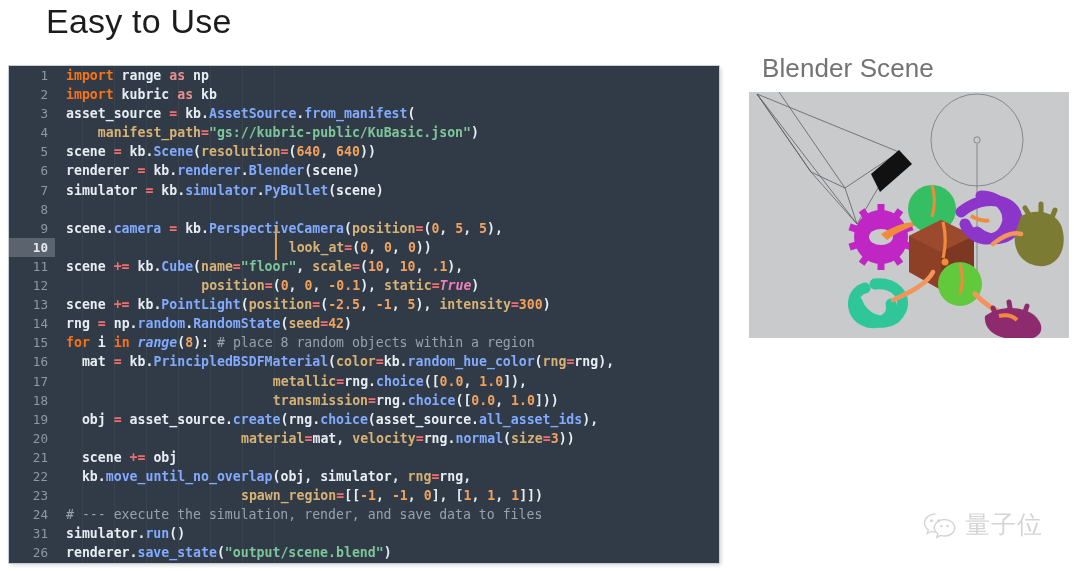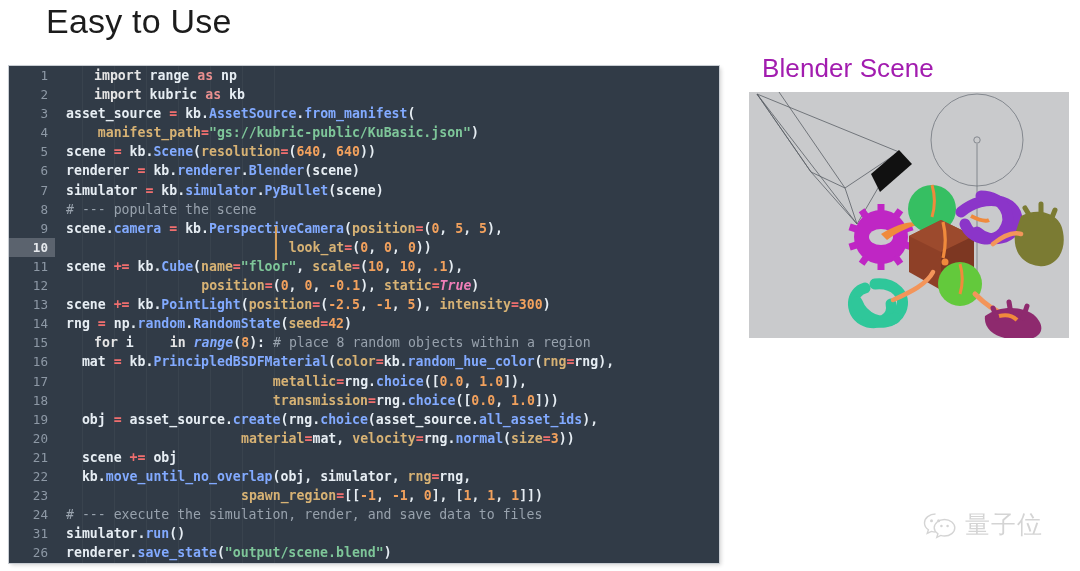--- a/index.html
+++ b/index.html
@@ -96,41 +96,41 @@
   #cursor {
     position: absolute;
     left: 266px;
     top: 232px;
     width: 2px;
     height: 34px;
     background: #d9a05b;
   }
 
   
-  .c-kw       { color: #e5e5e5; margin-left: 28px; }            
+  .c-kw       { color: #f97316; }            
   .c-kw2      { color: #e98f8f; }            
   .c-op       { color: #ef6e6e; }            
   .c-var      { color: #e6edf3; }            
   .c-attr     { color: #82aaff; }            
   .c-str      { color: #7ec699; }            
   .c-num      { color: #f2a15d; }            
   .c-kwarg    { color: #d7b274; }            
   .c-com      { color: #98a2ad; font-weight: normal; } 
   .c-bool     { color: #f07eb8; font-style: italic; }  
   .c-builtin  { color: #82aaff; font-style: italic; }  
   .c-punct    { color: #e6edf3; }
 
   
   #blender-heading {
     position: absolute;
     left: 762px;
     top: 53px;
     font-size: 26px;
     font-weight: 400;
-    color: #a21caf;
+    color: #737373;
     letter-spacing: 0.1px;
   }
   #blender-viewport {
     position: absolute;
     left: 749px;
     top: 92px;
     width: 320px;
     height: 246px;
     background: #c9cacc;
     overflow: hidden;
@@ -175,21 +175,21 @@
       <div class="guide" style="left:208px"></div>
     </div>
     <div id="code-lines">
         <div class="code-line"><span class="ln">1</span><span class="code-text"><span class="c-kw">import</span><span class="c-punct"> </span><span class="c-var">range</span><span class="c-punct"> </span><span class="c-kw2">as</span><span class="c-punct"> </span><span class="c-var">np</span></span></div>
         <div class="code-line"><span class="ln">2</span><span class="code-text"><span class="c-kw">import</span><span class="c-punct"> </span><span class="c-var">kubric</span><span class="c-punct"> </span><span class="c-kw2">as</span><span class="c-punct"> </span><span class="c-var">kb</span></span></div>
         <div class="code-line"><span class="ln">3</span><span class="code-text"><span class="c-var">asset_source</span><span class="c-punct"> </span><span class="c-op">=</span><span class="c-punct"> </span><span class="c-var">kb</span><span class="c-punct">.</span><span class="c-attr">AssetSource</span><span class="c-punct">.</span><span class="c-attr">from_manifest</span><span class="c-punct">(</span></span></div>
         <div class="code-line"><span class="ln">4</span><span class="code-text"><span class="c-punct"> </span><span class="c-punct"> </span><span class="c-punct"> </span><span class="c-punct"> </span><span class="c-kwarg">manifest_path</span><span class="c-op">=</span><span class="c-str">"gs://kubric-public/KuBasic.json"</span><span class="c-punct">)</span></span></div>
         <div class="code-line"><span class="ln">5</span><span class="code-text"><span class="c-var">scene</span><span class="c-punct"> </span><span class="c-op">=</span><span class="c-punct"> </span><span class="c-var">kb</span><span class="c-punct">.</span><span class="c-attr">Scene</span><span class="c-punct">(</span><span class="c-kwarg">resolution</span><span class="c-op">=</span><span class="c-punct">(</span><span class="c-num">640</span><span class="c-punct">,</span><span class="c-punct"> </span><span class="c-num">640</span><span class="c-punct">)</span><span class="c-punct">)</span></span></div>
         <div class="code-line"><span class="ln">6</span><span class="code-text"><span class="c-var">renderer</span><span class="c-punct"> </span><span class="c-op">=</span><span class="c-punct"> </span><span class="c-var">kb</span><span class="c-punct">.</span><span class="c-attr">renderer</span><span class="c-punct">.</span><span class="c-attr">Blender</span><span class="c-punct">(</span><span class="c-var">scene</span><span class="c-punct">)</span></span></div>
         <div class="code-line"><span class="ln">7</span><span class="code-text"><span class="c-var">simulator</span><span class="c-punct"> </span><span class="c-op">=</span><span class="c-punct"> </span><span class="c-var">kb</span><span class="c-punct">.</span><span class="c-attr">simulator</span><span class="c-punct">.</span><span class="c-attr">PyBullet</span><span class="c-punct">(</span><span class="c-var">scene</span><span class="c-punct">)</span></span></div>
-        <div class="code-line"><span class="ln">8</span><span class="code-text"><span class="c-com"># --- populate the scene</span></span></div>
+        <div class="code-line"><span class="ln">8</span></div>
         <div class="code-line"><span class="ln">9</span><span class="code-text"><span class="c-var">scene</span><span class="c-punct">.</span><span class="c-attr">camera</span><span class="c-punct"> </span><span class="c-op">=</span><span class="c-punct"> </span><span class="c-var">kb</span><span class="c-punct">.</span><span class="c-attr">PerspectiveCamera</span><span class="c-punct">(</span><span class="c-kwarg">position</span><span class="c-op">=</span><span class="c-punct">(</span><span class="c-num">0</span><span class="c-punct">,</span><span class="c-punct"> </span><span class="c-num">5</span><span class="c-punct">,</span><span class="c-punct"> </span><span class="c-num">5</span><span class="c-punct">)</span><span class="c-punct">,</span></span></div>
         <div class="code-line active"><span class="ln">10</span><span class="code-text"><span class="c-punct"> </span><span class="c-punct"> </span><span class="c-punct"> </span><span class="c-punct"> </span><span class="c-punct"> </span><span class="c-punct"> </span><span class="c-punct"> </span><span class="c-punct"> </span><span class="c-punct"> </span><span class="c-punct"> </span><span class="c-punct"> </span><span class="c-punct"> </span><span class="c-punct"> </span><span class="c-punct"> </span><span class="c-punct"> </span><span class="c-punct"> </span><span class="c-punct"> </span><span class="c-punct"> </span><span class="c-punct"> </span><span class="c-punct"> </span><span class="c-punct"> </span><span class="c-punct"> </span><span class="c-punct"> </span><span class="c-punct"> </span><span class="c-punct"> </span><span class="c-punct"> </span><span class="c-punct"> </span><span class="c-punct"> </span><span class="c-kwarg">look_at</span><span class="c-op">=</span><span class="c-punct">(</span><span class="c-num">0</span><span class="c-punct">,</span><span class="c-punct"> </span><span class="c-num">0</span><span class="c-punct">,</span><span class="c-punct"> </span><span class="c-num">0</span><span class="c-punct">)</span><span class="c-punct">)</span></span></div>
         <div class="code-line"><span class="ln">11</span><span class="code-text"><span class="c-var">scene</span><span class="c-punct"> </span><span class="c-op">+=</span><span class="c-punct"> </span><span class="c-var">kb</span><span class="c-punct">.</span><span class="c-attr">Cube</span><span class="c-punct">(</span><span class="c-kwarg">name</span><span class="c-op">=</span><span class="c-str">"floor"</span><span class="c-punct">,</span><span class="c-punct"> </span><span class="c-kwarg">scale</span><span class="c-op">=</span><span class="c-punct">(</span><span class="c-num">10</span><span class="c-punct">,</span><span class="c-punct"> </span><span class="c-num">10</span><span class="c-punct">,</span><span class="c-punct"> </span><span class="c-num">.1</span><span class="c-punct">)</span><span class="c-punct">,</span></span></div>
         <div class="code-line"><span class="ln">12</span><span class="code-text"><span class="c-punct"> </span><span class="c-punct"> </span><span class="c-punct"> </span><span class="c-punct"> </span><span class="c-punct"> </span><span class="c-punct"> </span><span class="c-punct"> </span><span class="c-punct"> </span><span class="c-punct"> </span><span class="c-punct"> </span><span class="c-punct"> </span><span class="c-punct"> </span><span class="c-punct"> </span><span class="c-punct"> </span><span class="c-punct"> </span><span class="c-punct"> </span><span class="c-punct"> </span><span class="c-kwarg">position</span><span class="c-op">=</span><span class="c-punct">(</span><span class="c-num">0</span><span class="c-punct">,</span><span class="c-punct"> </span><span class="c-num">0</span><span class="c-punct">,</span><span class="c-punct"> </span><span class="c-num">-0.1</span><span class="c-punct">)</span><span class="c-punct">,</span><span class="c-punct"> </span><span class="c-kwarg">static</span><span class="c-op">=</span><span class="c-bool">True</span><span class="c-punct">)</span></span></div>
         <div class="code-line"><span class="ln">13</span><span class="code-text"><span class="c-var">scene</span><span class="c-punct"> </span><span class="c-op">+=</span><span class="c-punct"> </span><span class="c-var">kb</span><span class="c-punct">.</span><span class="c-attr">PointLight</span><span class="c-punct">(</span><span class="c-kwarg">position</span><span class="c-op">=</span><span class="c-punct">(</span><span class="c-num">-2.5</span><span class="c-punct">,</span><span class="c-punct"> </span><span class="c-num">-1</span><span class="c-punct">,</span><span class="c-punct"> </span><span class="c-num">5</span><span class="c-punct">)</span><span class="c-punct">,</span><span class="c-punct"> </span><span class="c-kwarg">intensity</span><span class="c-op">=</span><span class="c-num">300</span><span class="c-punct">)</span></span></div>
         <div class="code-line"><span class="ln">14</span><span class="code-text"><span class="c-var">rng</span><span class="c-punct"> </span><span class="c-op">=</span><span class="c-punct"> </span><span class="c-var">np</span><span class="c-punct">.</span><span class="c-attr">random</span><span class="c-punct">.</span><span class="c-attr">RandomState</span><span class="c-punct">(</span><span class="c-kwarg">seed</span><span class="c-op">=</span><span class="c-num">42</span><span class="c-punct">)</span></span></div>
         <div class="code-line"><span class="ln">15</span><span class="code-text"><span class="c-kw">for</span><span class="c-punct"> </span><span class="c-var">i</span><span class="c-punct"> </span><span class="c-kw">in</span><span class="c-punct"> </span><span class="c-builtin">range</span><span class="c-punct">(</span><span class="c-num">8</span><span class="c-punct">)</span><span class="c-punct">:</span><span class="c-punct"> </span><span class="c-com"># place 8 random objects within a region</span></span></div>
         <div class="code-line"><span class="ln">16</span><span class="code-text"><span class="c-punct"> </span><span class="c-punct"> </span><span class="c-var">mat</span><span class="c-punct"> </span><span class="c-op">=</span><span class="c-punct"> </span><span class="c-var">kb</span><span class="c-punct">.</span><span class="c-attr">PrincipledBSDFMaterial</span><span class="c-punct">(</span><span class="c-kwarg">color</span><span class="c-op">=</span><span class="c-var">kb</span><span class="c-punct">.</span><span class="c-attr">random_hue_color</span><span class="c-punct">(</span><span class="c-kwarg">rng</span><span class="c-op">=</span><span class="c-var">rng</span><span class="c-punct">)</span><span class="c-punct">,</span></span></div>
         <div class="code-line"><span class="ln">17</span><span class="code-text"><span class="c-punct"> </span><span class="c-punct"> </span><span class="c-punct"> </span><span class="c-punct"> </span><span class="c-punct"> </span><span class="c-punct"> </span><span class="c-punct"> </span><span class="c-punct"> </span><span class="c-punct"> </span><span class="c-punct"> </span><span class="c-punct"> </span><span class="c-punct"> </span><span class="c-punct"> </span><span class="c-punct"> </span><span class="c-punct"> </span><span class="c-punct"> </span><span class="c-punct"> </span><span class="c-punct"> </span><span class="c-punct"> </span><span class="c-punct"> </span><span class="c-punct"> </span><span class="c-punct"> </span><span class="c-punct"> </span><span class="c-punct"> </span><span class="c-punct"> </span><span class="c-punct"> </span><span class="c-kwarg">metallic</span><span class="c-op">=</span><span class="c-var">rng</span><span class="c-punct">.</span><span class="c-attr">choice</span><span class="c-punct">(</span><span class="c-punct">[</span><span class="c-num">0.0</span><span class="c-punct">,</span><span class="c-punct"> </span><span class="c-num">1.0</span><span class="c-punct">]</span><span class="c-punct">)</span><span class="c-punct">,</span></span></div>
         <div class="code-line"><span class="ln">18</span><span class="code-text"><span class="c-punct"> </span><span class="c-punct"> </span><span class="c-punct"> </span><span class="c-punct"> </span><span class="c-punct"> </span><span class="c-punct"> </span><span class="c-punct"> </span><span class="c-punct"> </span><span class="c-punct"> </span><span class="c-punct"> </span><span class="c-punct"> </span><span class="c-punct"> </span><span class="c-punct"> </span><span class="c-punct"> </span><span class="c-punct"> </span><span class="c-punct"> </span><span class="c-punct"> </span><span class="c-punct"> </span><span class="c-punct"> </span><span class="c-punct"> </span><span class="c-punct"> </span><span class="c-punct"> </span><span class="c-punct"> </span><span class="c-punct"> </span><span class="c-punct"> </span><span class="c-punct"> </span><span class="c-kwarg">transmission</span><span class="c-op">=</span><span class="c-var">rng</span><span class="c-punct">.</span><span class="c-attr">choice</span><span class="c-punct">(</span><span class="c-punct">[</span><span class="c-num">0.0</span><span class="c-punct">,</span><span class="c-punct"> </span><span class="c-num">1.0</span><span class="c-punct">]</span><span class="c-punct">)</span><span class="c-punct">)</span></span></div>

